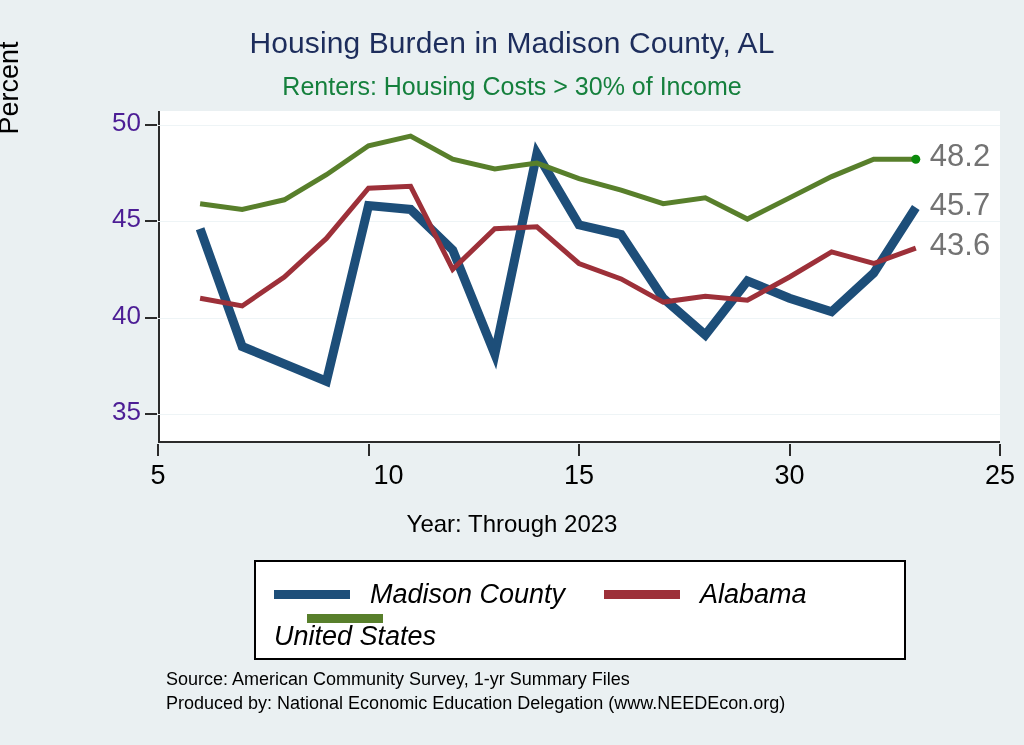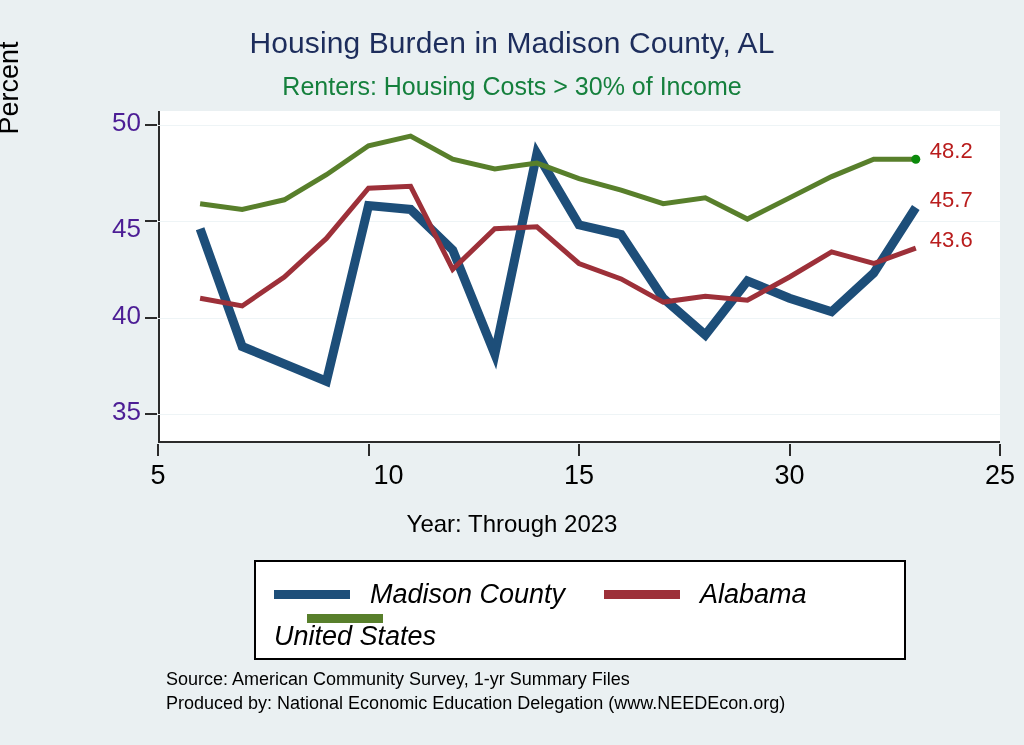--- a/index.html
+++ b/index.html
@@ -86,21 +86,21 @@
   }
   .xlabel{
     position:absolute;left:0;right:0;top:510px;
     text-align:center;font-size:24px;color:#000;
     white-space:nowrap;
   }
 
   
   .endlabel{
     position:absolute;
-    font-size:22px;color:#b91c1c;
+    font-size:31px;color:#737373;
     font-weight:400;
     white-space:nowrap;
   }
 
   
   .legend{
     position:absolute;
     left:254px;top:560px;
     width:652px;height:100px;
     background:#ffffff;
@@ -158,21 +158,21 @@
         <circle cx="757.8000000000001" cy="48.25581395348837" r="4.5" fill="#0b8a0b"></circle>
       </svg>
   </div>
 
   <div id="y-axis">
       <div class="ytick-mark" style="left: 145px; top: 413.047px;"></div>
       <div class="ytick-label" style="left: 23px; width: 118px; right: auto; top: 396.047px;">35</div>
       <div class="ytick-mark" style="left: 145px; top: 316.535px;"></div>
       <div class="ytick-label" style="left: 23px; width: 118px; right: auto; top: 299.535px;">40</div>
       <div class="ytick-mark" style="left: 145px; top: 220.023px;"></div>
-      <div class="ytick-label" style="left: 23px; width: 118px; right: auto; top: 203.023px; margin-top: 10px;">45</div>
+      <div class="ytick-label" style="left: 23px; width: 118px; right: auto; top: 203.023px;">45</div>
       <div class="ytick-mark" style="left: 145px; top: 123.512px;"></div>
       <div class="ytick-label" style="left: 23px; width: 118px; right: auto; top: 106.512px;">50</div>
     </div>
   <div id="x-axis">
       <div class="xtick-mark" style="left: 157px; top: 444px;"></div>
       <div class="xtick-label" style="left: 158px; top: 460px;">5</div>
       <div class="xtick-mark" style="left: 367.5px; top: 444px;"></div>
       <div class="xtick-label" style="left: 368.5px; top: 460px; margin-left: 20px;">10</div>
       <div class="xtick-mark" style="left: 578px; top: 444px;"></div>
       <div class="xtick-label" style="left: 579px; top: 460px;">15</div>

